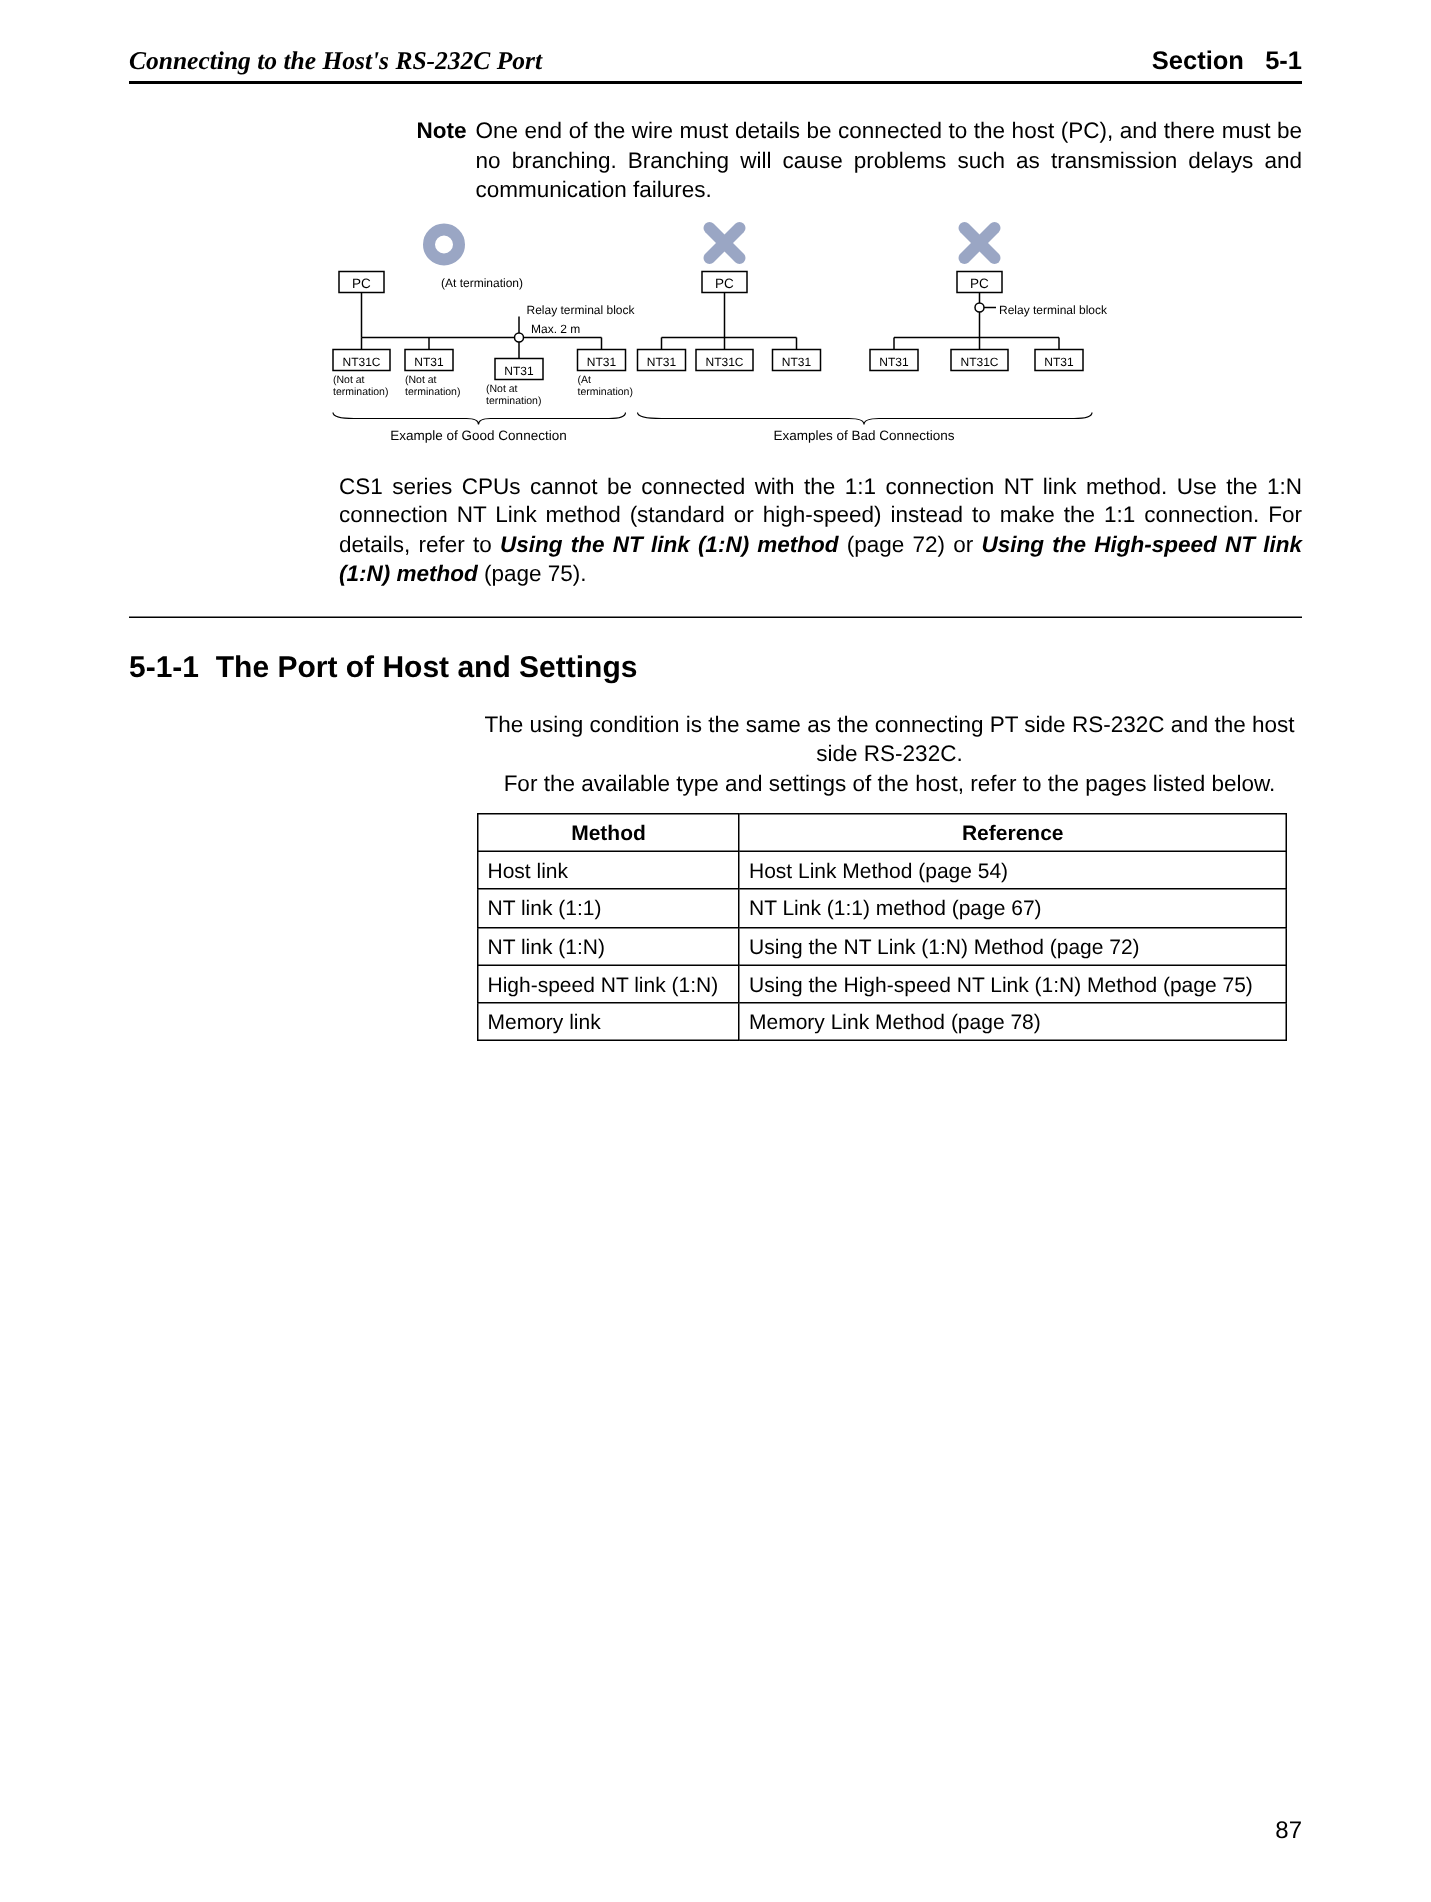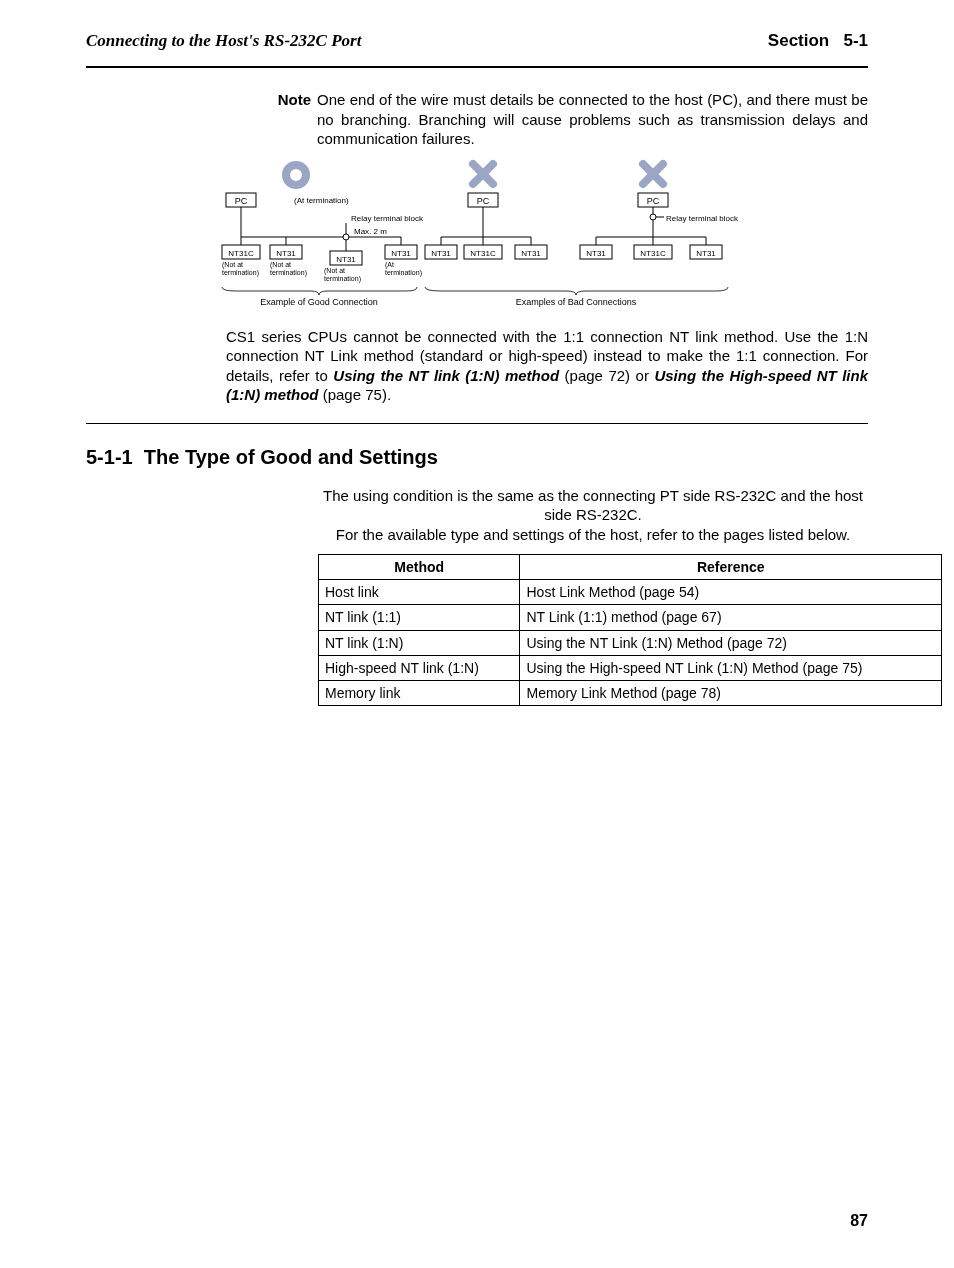--- a/index.html
+++ b/index.html
@@ -15,21 +15,21 @@
     line-height: 1.3;
   }
   .page {
     padding: 30px 86px 30px 86px;
   }
   .header-row {
     display: flex;
     justify-content: space-between;
     align-items: baseline;
     border-bottom: 2px solid #000;
-    padding-bottom: 14px;
+    padding-bottom: 2px;
     margin-bottom: 22px;
   }
   .header-left {
     font-style: italic;
     font-weight: bold;
     font-size: 17px;
     font-family: "Times New Roman", Times, serif;
   }
   .header-right {
     font-weight: bold;
@@ -80,40 +80,40 @@
     font-size: 20px;
     font-weight: bold;
     margin-bottom: 16px;
   }
   .body-text {
     margin-left: 232px;
     text-align: center;
   }
   table.methods {
     border-collapse: collapse;
-    width: 624px;
+    width: 540px;
     margin-left: 232px;
     margin-top: 10px;
     font-size: 14px;
   }
   table.methods th, table.methods td {
     border: 1px solid #000;
     padding: 3px 6px;
     text-align: left;
     vertical-align: top;
   }
   table.methods th {
     font-weight: bold;
     text-align: center;
   }
   .page-number {
     position: absolute;
     bottom: 36px;
     right: 86px;
-    font-weight: bold;
+    font-weight: normal;
     font-size: 16px;
   }
   
   .dsvg { display: block; }
 </style>
 </head>
 <body>
 
 <div class="page">
 
@@ -221,21 +221,21 @@
 
   <div class="ref-row">
     <div class="ref-body">
       <span>CS1 series CPUs cannot be connected with the 1:1 connection NT link method. Use the 1:N connection NT Link method (standard or high-speed) instead to make the 1:1 connection. For details, refer to </span><span class="ital">Using the NT link (1:N) method</span><span> (page 72) or </span><span class="ital">Using the High-speed NT link (1:N) method</span><span> (page 75).</span>
     </div>
   </div>
 
   <div class="sec-divider"></div>
 
   <div class="subsection-title">
-    <span>5-1-1</span>&nbsp;&nbsp;<span>The Type of Good and Settings</span>
+    <span>5-1-1</span>&nbsp;&nbsp;<span>The Port of Host and Settings</span>
   </div>
 
   <div class="body-text">The using condition is the same as the connecting PT side RS-232C and the host side RS-232C.</div>
   <div class="body-text">For the available type and settings of the host, refer to the pages listed below.</div>
 
   <table class="methods">
     <thead>
       <tr>
         <th>Method</th>
         <th>Reference</th>

